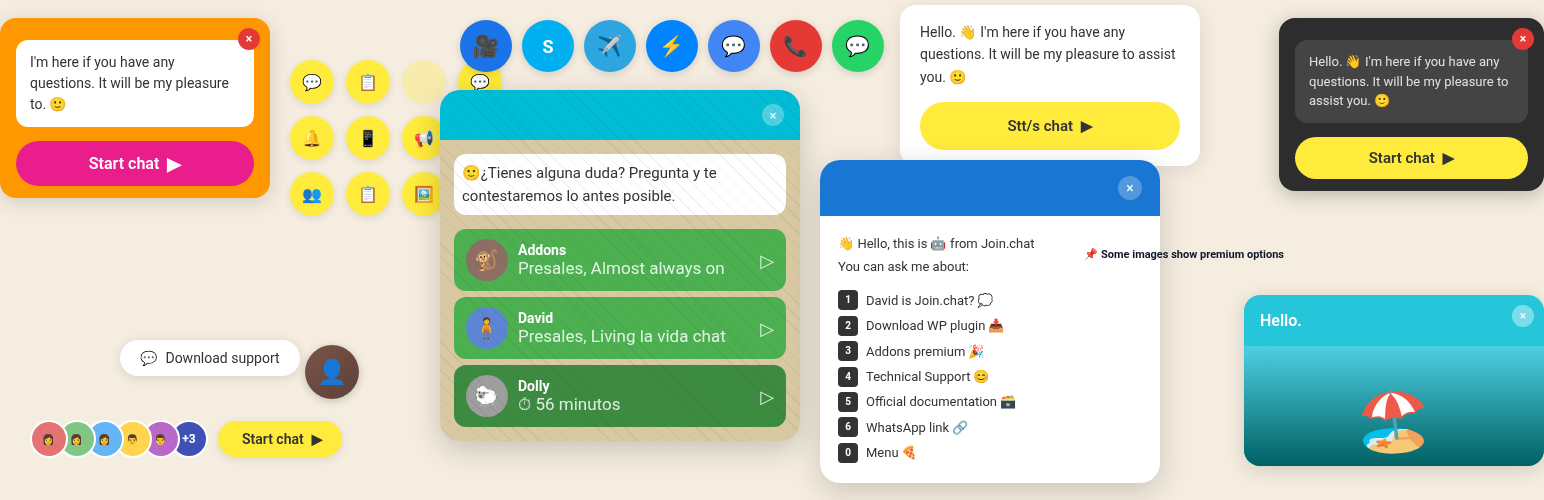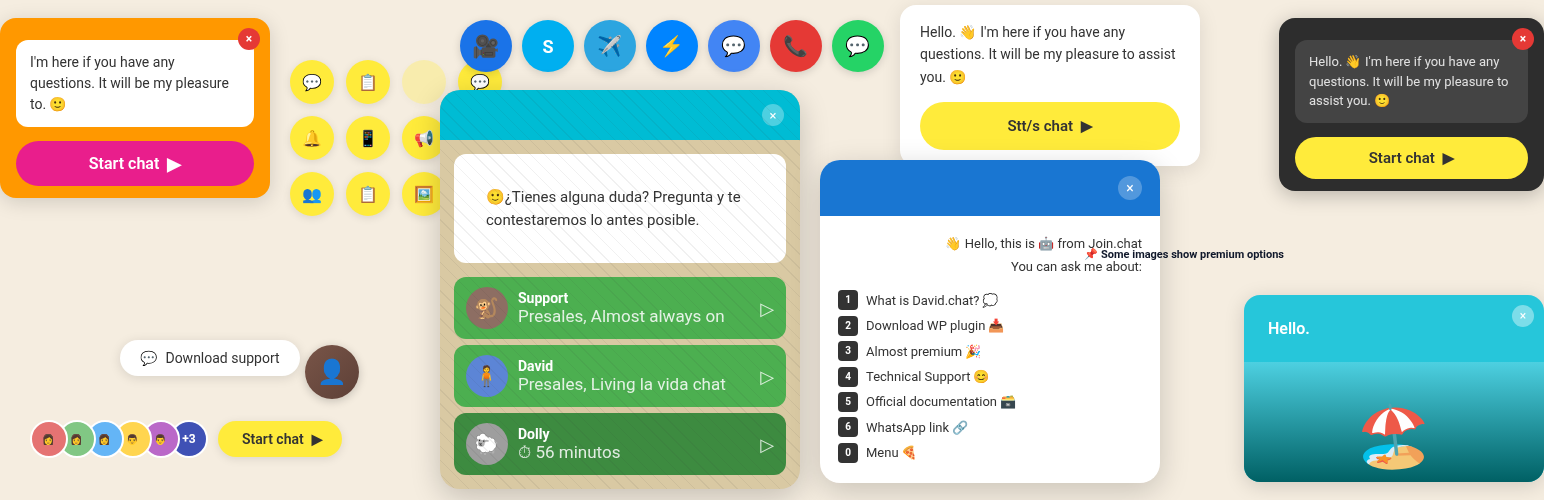--- a/index.html
+++ b/index.html
@@ -185,21 +185,21 @@
     .main-chat-close {
       width: 22px; height: 22px;
       background: rgba(255,255,255,0.3);
       border-radius: 50%;
       display: flex; align-items: center; justify-content: center;
       color: white; font-size: 13px; cursor: pointer;
     }
     .main-chat-bubble {
       background: white;
       border-radius: 12px;
-      padding: 32px;
+      padding: 8px;
       margin: 14px;
       font-size: 15px;
       color: #333;
       line-height: 1.5;
     }
     .agent-row {
       display: flex;
       align-items: center;
       background: #4caf50;
       margin: 6px 14px;
@@ -279,21 +279,20 @@
       background: rgba(255,255,255,0.25);
       border-radius: 50%;
       display: flex; align-items: center; justify-content: center;
       color: white; font-size: 14px; cursor: pointer;
     }
     .chatbot-body {
       padding: 16px 18px;
       font-size: 13px;
       line-height: 1.8;
       color: #333;
-      text-align: right;
     }
     .chatbot-body .menu-item {
       display: flex;
       align-items: center;
       gap: 8px;
       margin-bottom: 2px;
     }
     .menu-num {
       width: 20px; height: 20px;
       background: #333;
@@ -378,21 +377,21 @@
       position: absolute;
       top: 10px;
       right: 10px;
       width: 22px; height: 22px;
       background: rgba(255,255,255,0.4);
       border-radius: 50%;
       display: flex; align-items: center; justify-content: center;
       color: white; font-size: 12px; cursor: pointer;
     }
     .teal-body {
-      padding: 24px;
+      padding: 16px;
       color: white;
       font-size: 16px;
       font-weight: 600;
     }
     .teal-image {
       width: 100%;
       height: 120px;
       background: linear-gradient(135deg, #0097a7, #00bcd4);
       display: flex; align-items: center; justify-content: center;
       font-size: 40px;
@@ -506,21 +505,21 @@
       <span>×</span>
     </div>
   </div>
   <div class="main-chat-bubble">
     <span>🙂¿Tienes alguna duda? Pregunta y te contestaremos lo antes posible.</span>
   </div>
 
   <div class="agent-row">
     <div class="agent-avatar">🐒</div>
     <div class="agent-info">
-      <div class="agent-name">Support</div>
+      <div class="agent-name">Addons</div>
       <div class="agent-status">Presales, Almost always on</div>
     </div>
     <span class="agent-arrow">▷</span>
   </div>
 
   <div class="agent-row">
     <div class="agent-avatar" style="background:#5c85d6;">🧍</div>
     <div class="agent-info">
       <div class="agent-name">David</div>
       <div class="agent-status">Presales, Living la vida chat</div>
@@ -552,29 +551,29 @@
     <div class="chatbot-close">
       <span>×</span>
     </div>
   </div>
   <div class="chatbot-body">
     <div style="margin-bottom:10px;">
       👋 Hello, this is 🤖 from Join.chat<br>You can ask me about:
     </div>
     <div class="menu-item">
       <div class="menu-num">1</div>
-      <span>What is David.chat? 💭</span>
+      <span>David is Join.chat? 💭</span>
     </div>
     <div class="menu-item">
       <div class="menu-num">2</div>
       <span>Download WP plugin 📥</span>
     </div>
     <div class="menu-item">
       <div class="menu-num">3</div>
-      <span>Almost premium 🎉</span>
+      <span>Addons premium 🎉</span>
     </div>
     <div class="menu-item">
       <div class="menu-num">4</div>
       <span>Technical Support 😊</span>
     </div>
     <div class="menu-item">
       <div class="menu-num">5</div>
       <span>Official documentation 🗃️</span>
     </div>
     <div class="menu-item">

